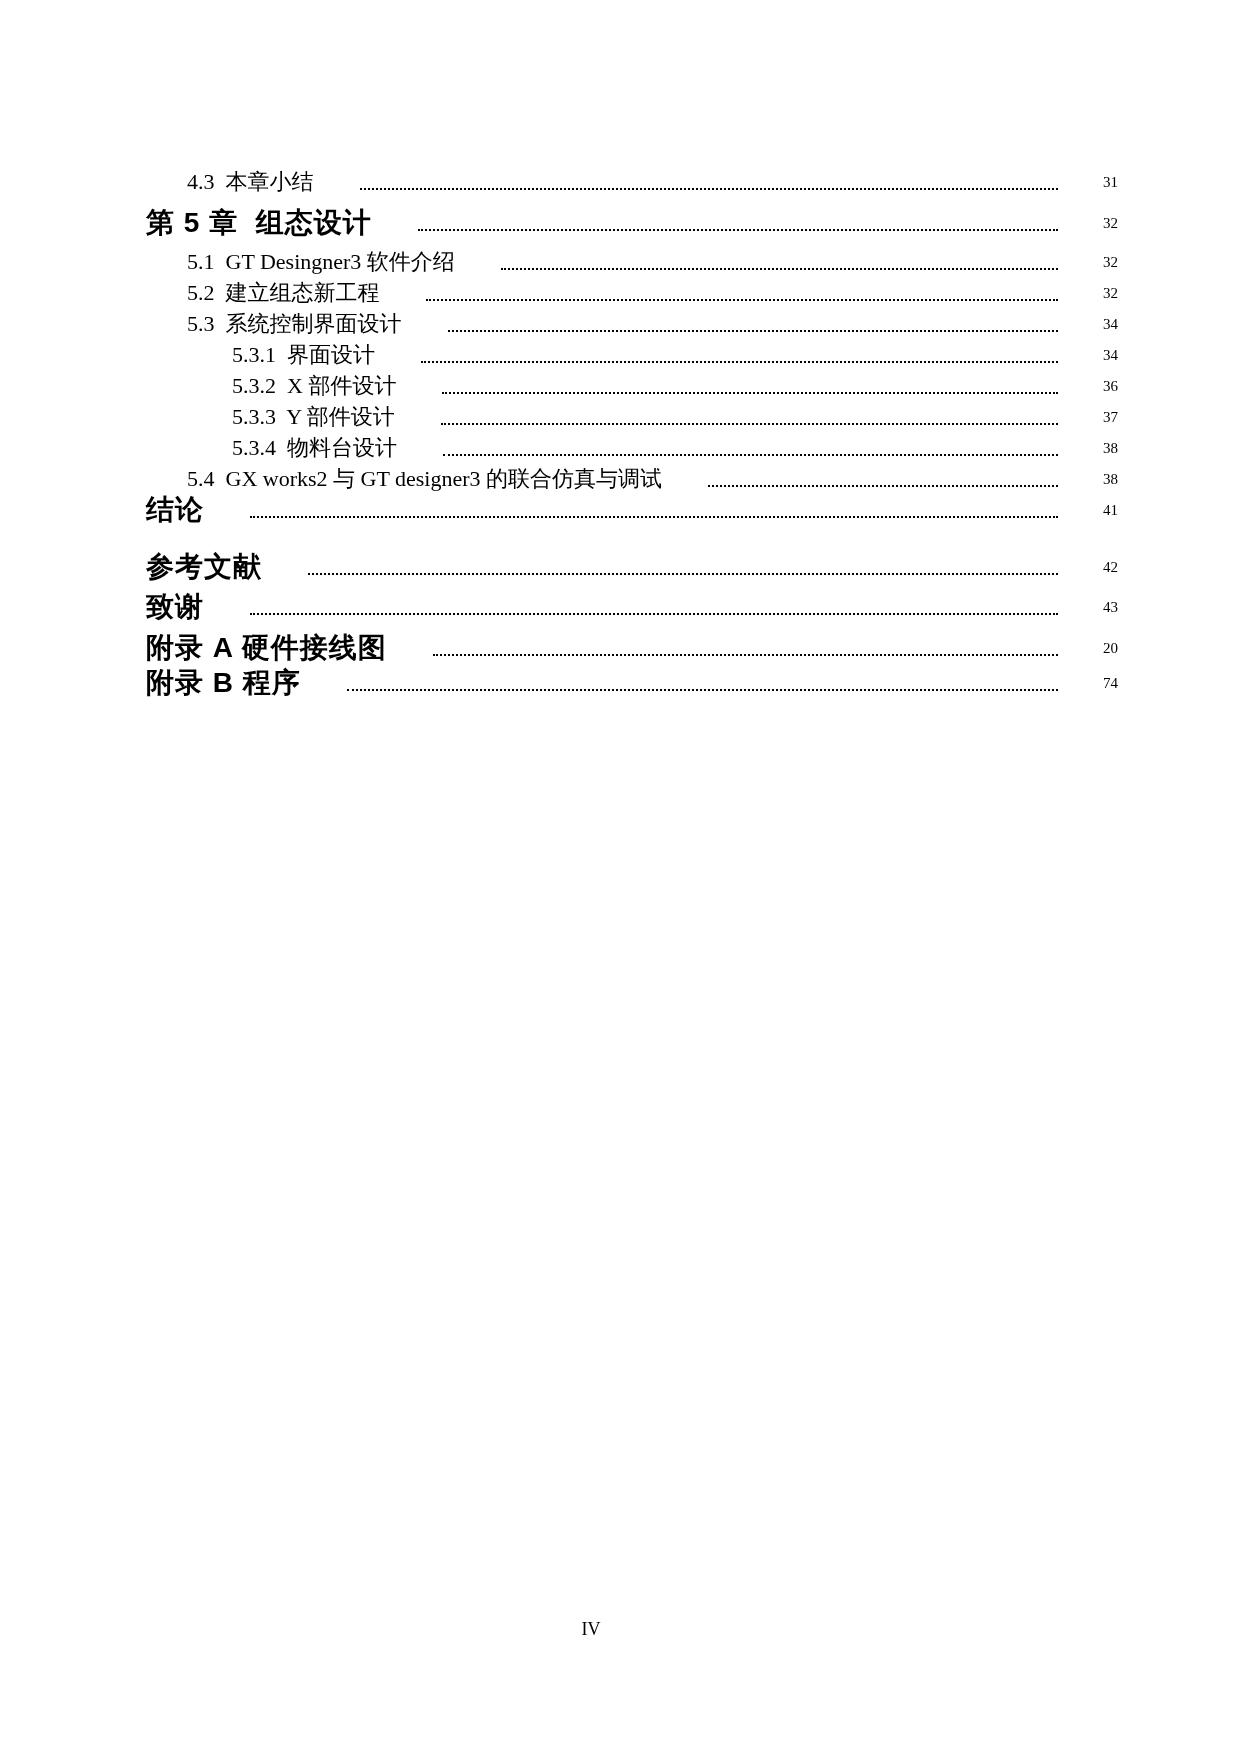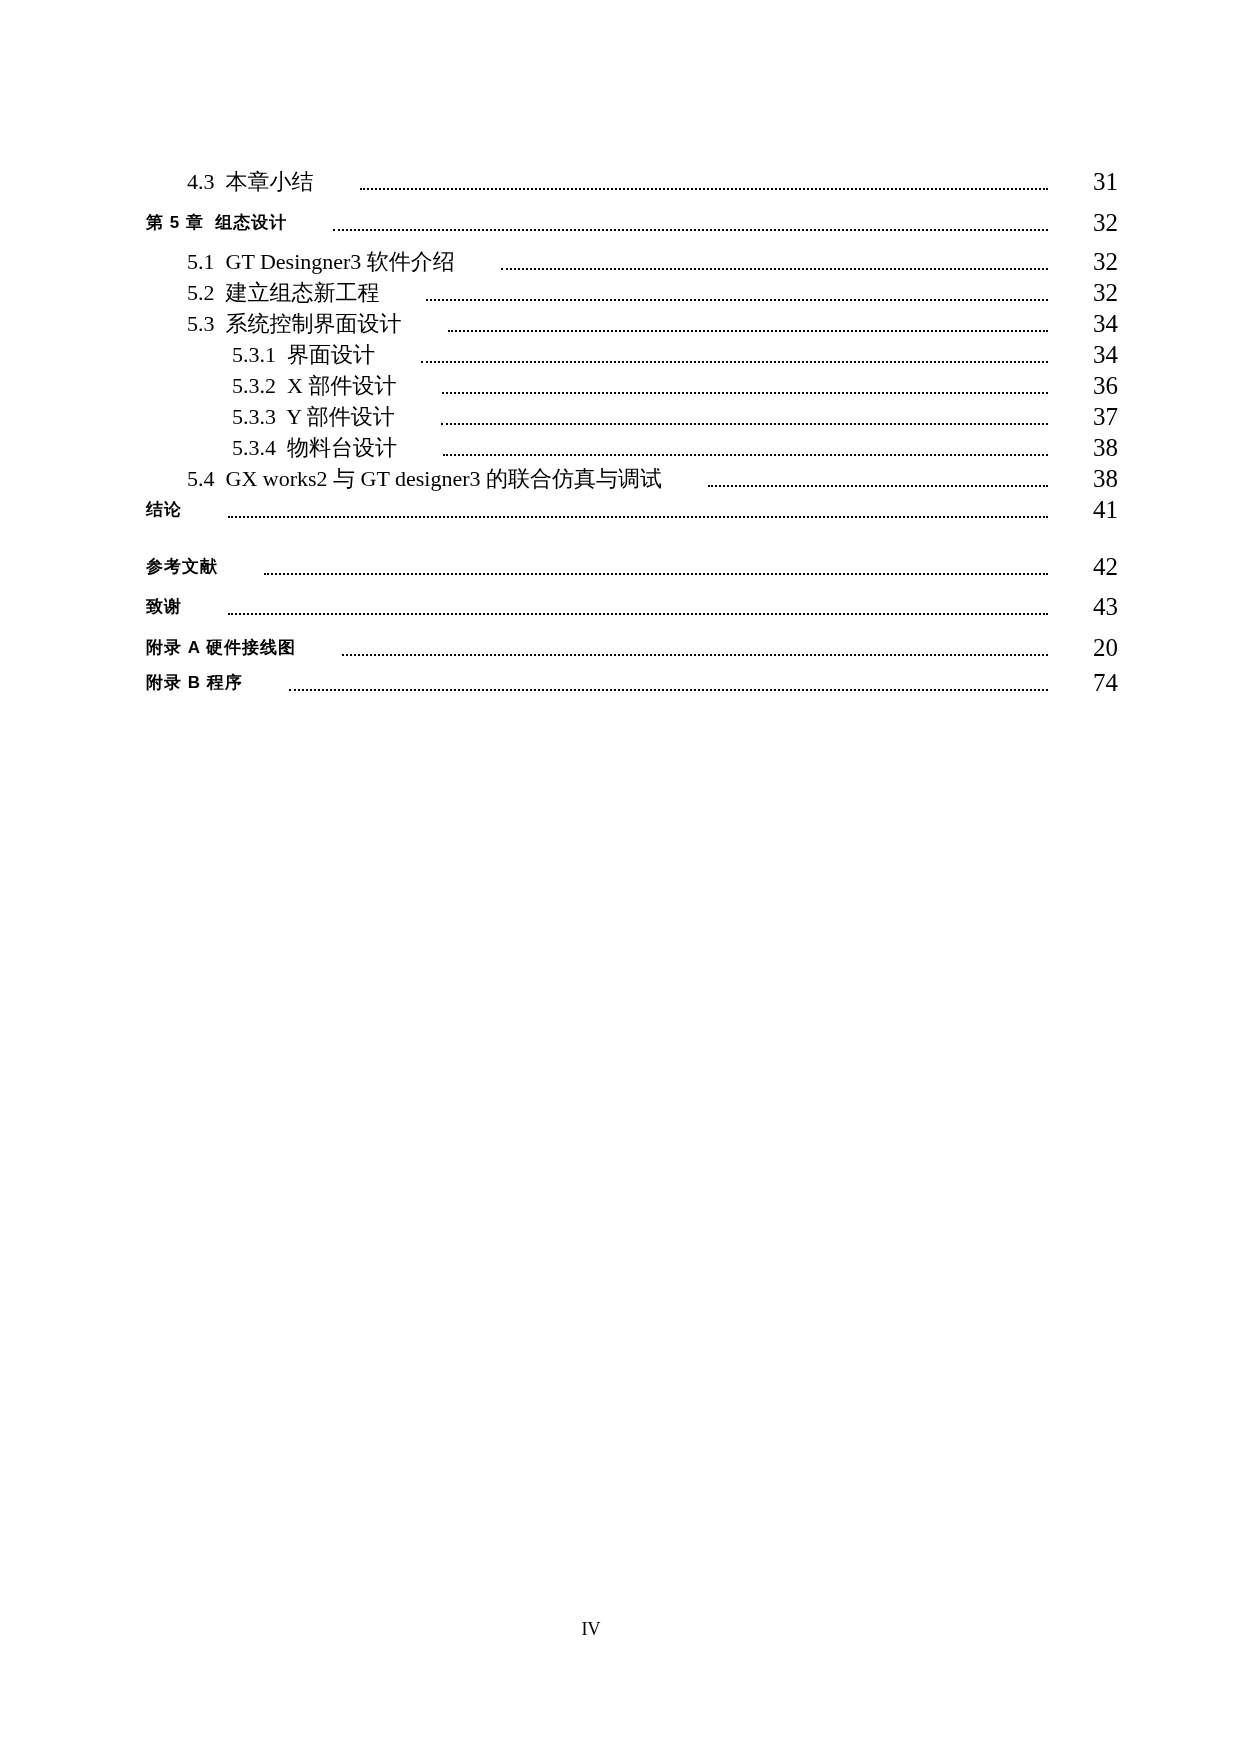--- a/index.html
+++ b/index.html
@@ -42,31 +42,31 @@
   .toc-row:nth-child(16) { margin-top: 21px; }
   .toc-label {
     white-space: pre;
     font-size: 22px;
     line-height: 28px;
     font-family: "Liberation Serif", serif;
   }
   .bold .toc-label {
     font-family: "Liberation Sans", sans-serif;
     font-weight: 700;
-    font-size: 17px;
+    font-size: 28px;
     letter-spacing: 1px;
   }
   .dots {
     flex: 1 1 auto;
     min-width: 12px;
     border-bottom: 2px dotted #000000;
     margin: 0 1px 6px 2px;
   }
   .toc-page {
-    font-size: 25px;
+    font-size: 15px;
     line-height: 28px;
     font-family: "Liberation Serif", serif;
   }
   .footer-pagenum {
     position: absolute;
     left: 0;
     top: 1619px;
     width: 1182px;
     text-align: center;
     font-size: 18px;

